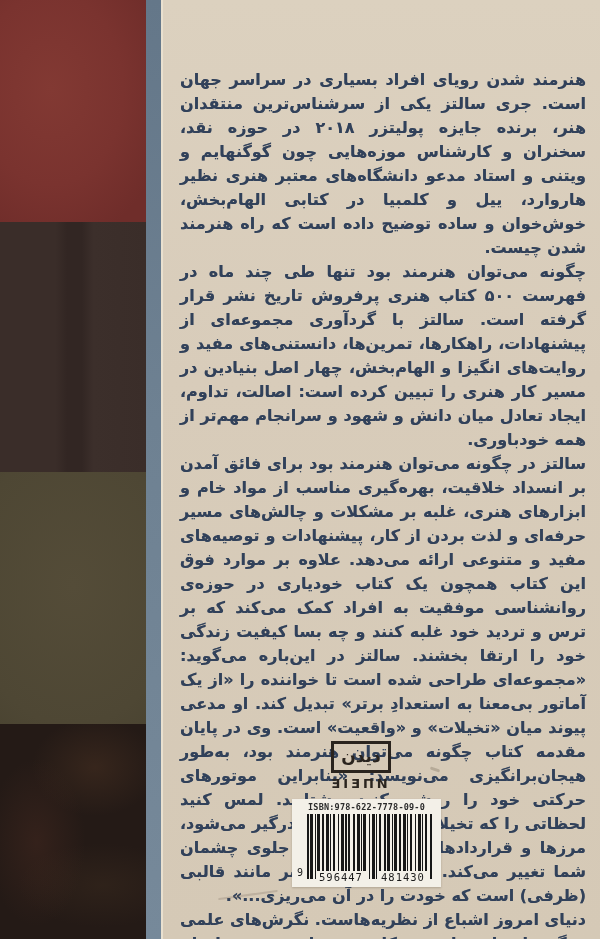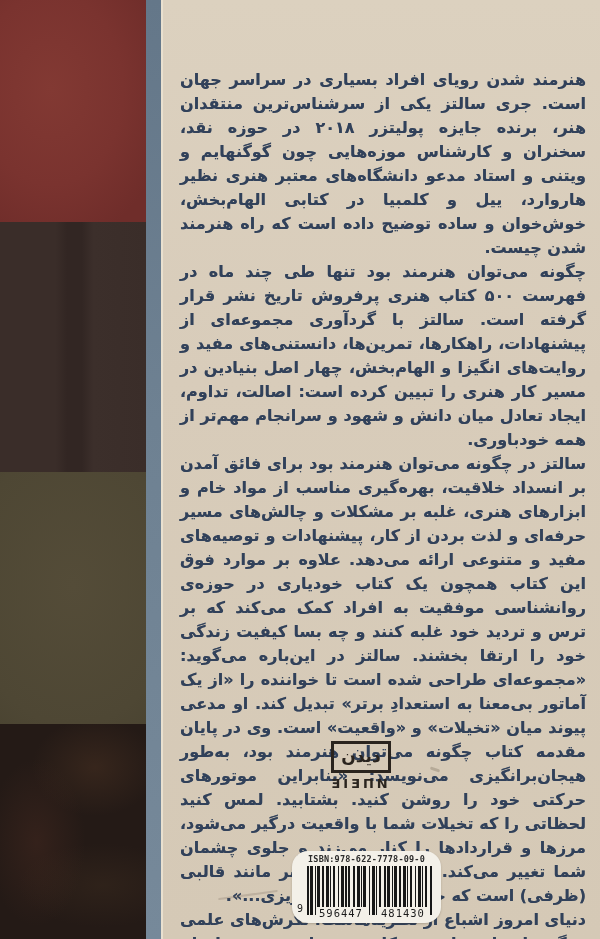--- a/index.html
+++ b/index.html
@@ -42,22 +42,22 @@
     display:inline-block;border:3.5px solid #2a241e;border-radius:0;
     padding:2px 7px 4px 7px;direction:rtl;
     font-size:17px;font-weight:bold;line-height:20px;color:#2a241e;
   }
   .logo-latin{
     margin-top:3px;font-size:13px;font-weight:bold;letter-spacing:3px;
     color:#2a241e;white-space:nowrap;
   }
   
   .barcode{
-    position:absolute;left:292px;top:851px;width:149px;height:72px;
-    background:#f3f0e8;border-radius:16px;
+    position:absolute;left:292px;top:799px;width:149px;height:88px;
+    background:#f3f0e8;border-radius:0;
     box-shadow:0 1px 2px rgba(60,50,40,.25);
     overflow:hidden;
   }
   .isbn{
     text-align:center;font-size:8.5px;font-weight:bold;color:#2c2c2c;
     letter-spacing:.2px;padding-top:3px;line-height:10px;
     font-family:"DejaVu Sans Mono","Liberation Mono",monospace;
   }
   .bars-row{position:absolute;left:6px;right:8px;top:15px;bottom:4px;}
   .ean-prefix{

